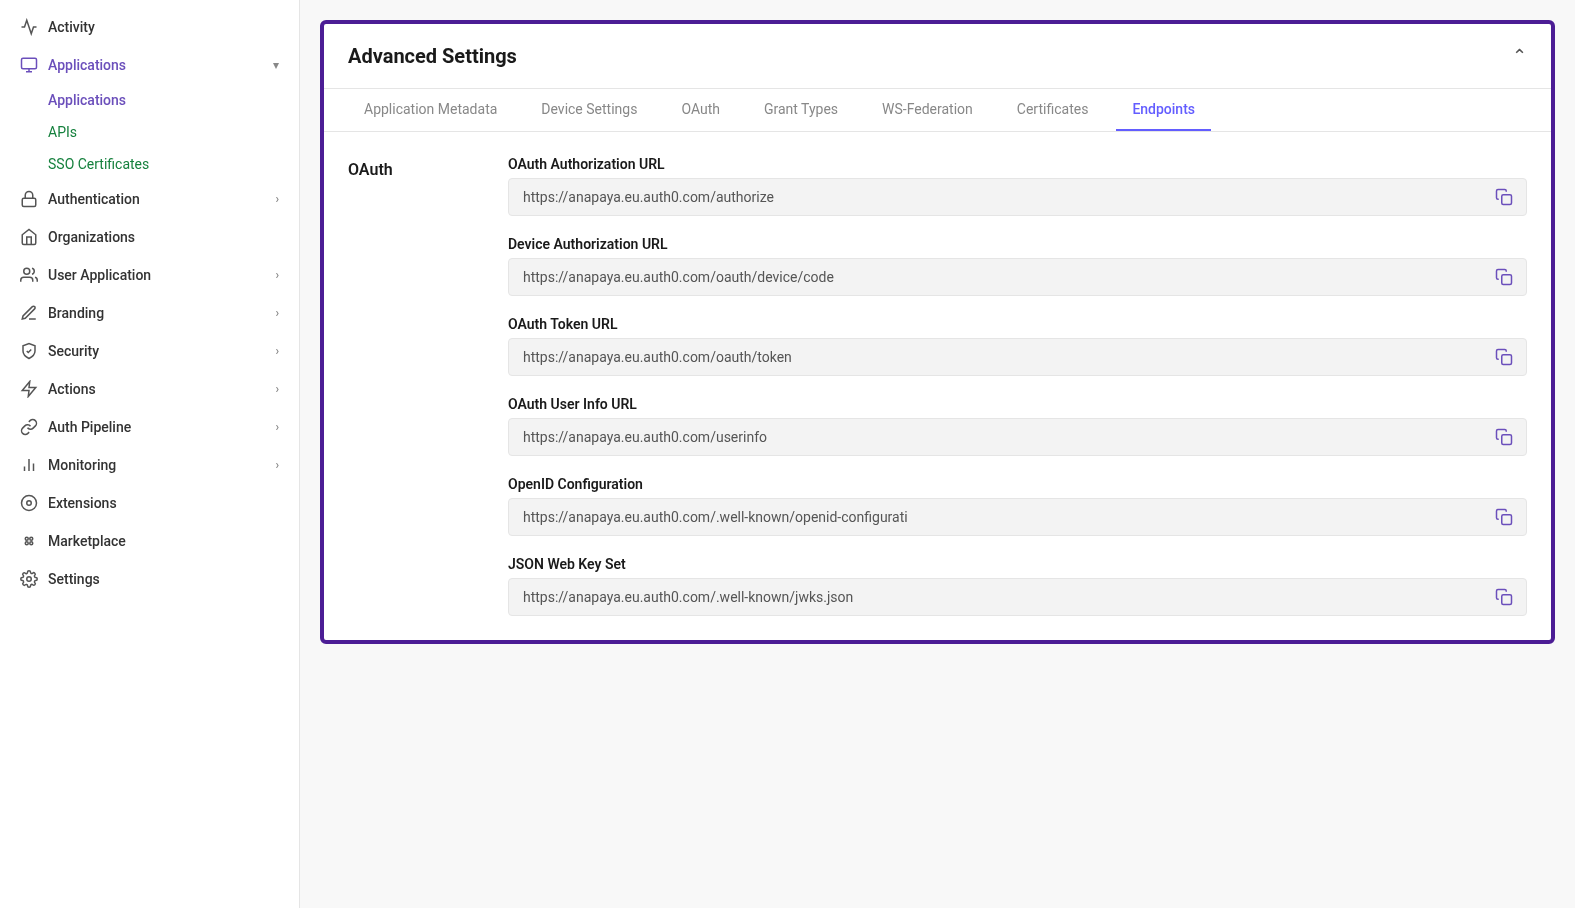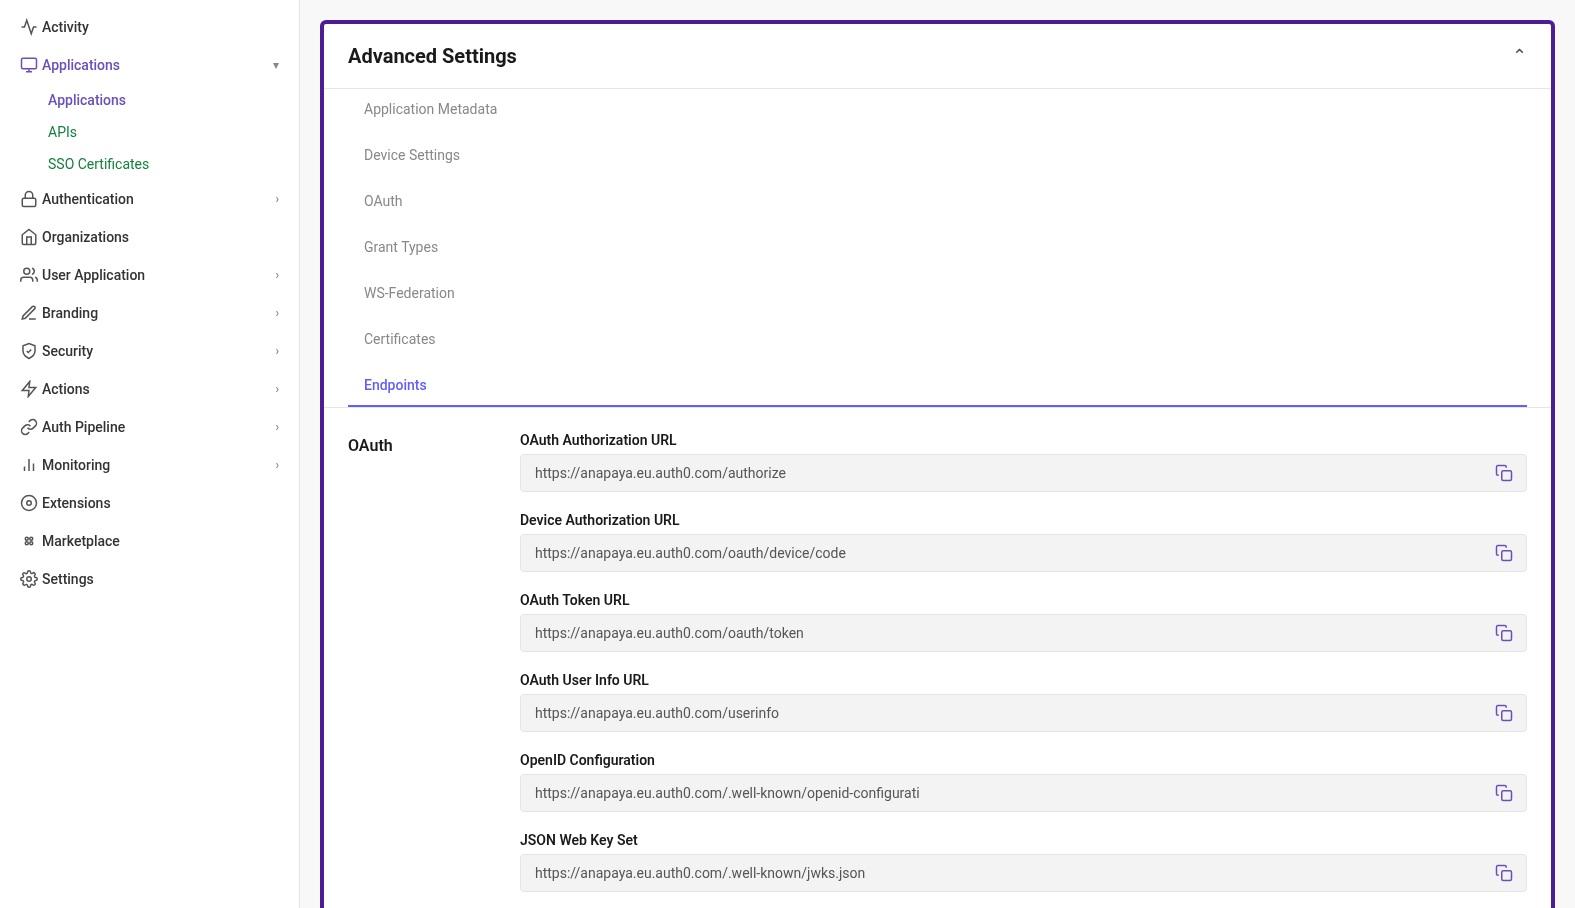--- a/index.html
+++ b/index.html
@@ -22,21 +22,21 @@
       cursor: pointer;
       color: #333;
       font-size: 14px;
       font-weight: 500;
       justify-content: space-between;
     }
     .sidebar-item.active { color: #6b4fbb; }
     .sidebar-item-left {
       display: flex;
       align-items: center;
-      gap: 4px;
+      gap: 10px;
     }
     .sidebar-icon {
       width: 18px;
       height: 18px;
       display: flex;
       align-items: center;
       justify-content: center;
       font-size: 16px;
       color: #555;
       flex-shrink: 0;
@@ -89,22 +89,21 @@
       cursor: pointer;
       font-size: 18px;
       color: #555;
     }
 
     
     .tabs {
       display: flex;
       border-bottom: 1px solid #e5e5e5;
       padding: 0 24px;
-      gap: 4px;
-      flex-direction: column;
+      gap: 12px;
     }
     .tab {
       padding: 12px 16px;
       font-size: 14px;
       color: #888;
       cursor: pointer;
       border-bottom: 2px solid transparent;
       white-space: nowrap;
     }
     .tab.active {
@@ -132,21 +131,20 @@
       flex: 1;
       display: flex;
       flex-direction: column;
       gap: 20px;
     }
 
     .endpoint-group {
       display: flex;
       flex-direction: column;
       gap: 6px;
-      margin-left: 12px;
     }
 
     .endpoint-label {
       font-size: 14px;
       font-weight: 600;
       color: #1a1a1a;
     }
 
     .endpoint-input-wrapper {
       position: relative;

